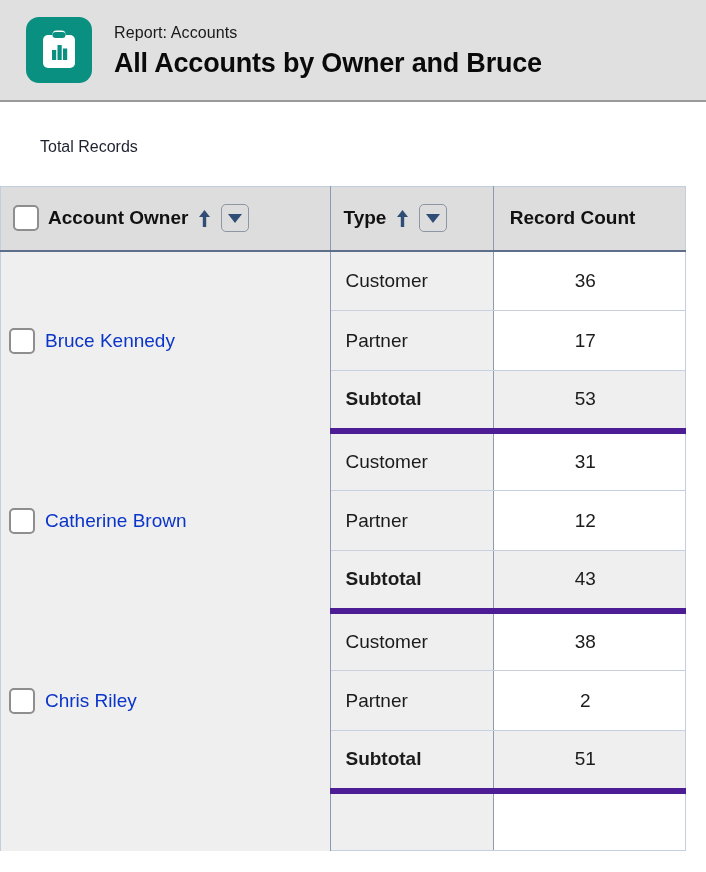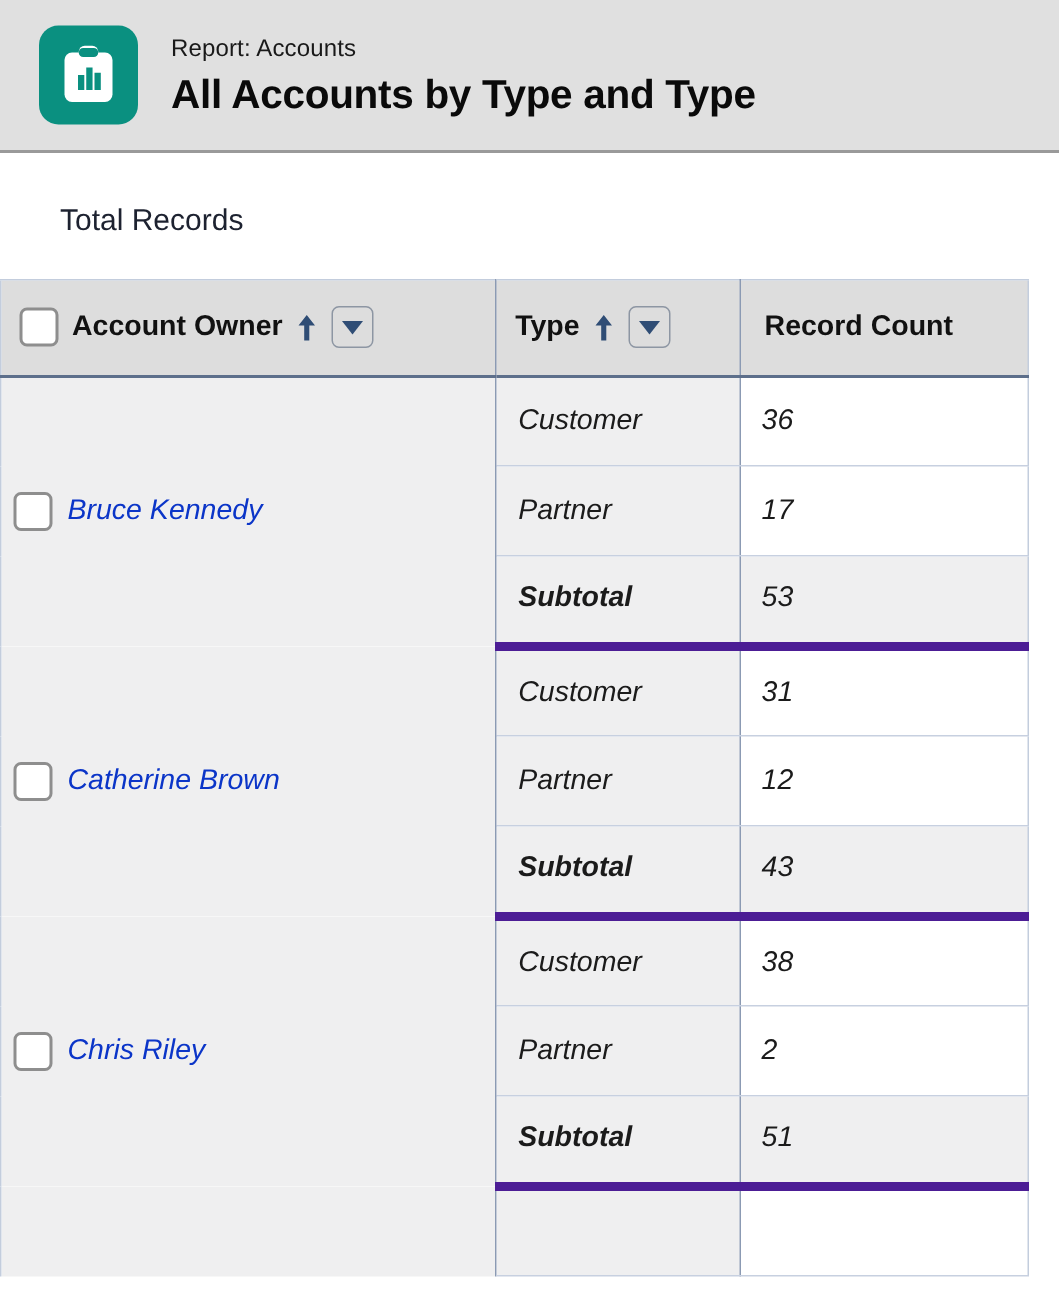--- a/index.html
+++ b/index.html
@@ -56,21 +56,21 @@
     font-weight: 700;
     color: #0a0a0a;
     letter-spacing: -0.2px;
   }
 
   
   .summary {
     padding: 34px 0 0 40px;
   }
   .summary-label {
-    font-size: 20px;
+    font-size: 16px;
     line-height: 22px;
     color: #1d2230;
     font-weight: 400;
   }
   .summary-value {
     margin-top: 14px;
     font-size: 27px;
     line-height: 32px;
     color: #10141f;
     font-weight: 400;
@@ -159,30 +159,29 @@
     padding: 0 14px;
     box-sizing: border-box;
     font-size: 19px;
     vertical-align: middle;
     color: #1b1b1b;
     border-bottom: 1px solid #c7d0e0;
     border-right: 1px solid #8b9ab3;
     background: #efeff0;
     white-space: nowrap;
     overflow: hidden;
-    font-style: italic;
   }
   tbody td.td-owner {
     padding-left: 8px;
     border-bottom: none;
     margin-left: 37px;
   }
   tbody td.td-count {
     background: #ffffff;
-    text-align: left;
+    text-align: center;
     border-right: none;
     padding-right: 22px;
   }
   tbody tr.subtotal td.td-type,
   tbody tr.subtotal td.td-count {
     font-weight: 700;
     background: #efeff0;
   }
   tbody tr.subtotal td.td-count { font-weight: 400; }
   tbody tr.group-end td {
@@ -209,21 +208,21 @@
       <rect x="3" y="5" width="32" height="33" rx="5" fill="#ffffff"></rect>
       <rect x="12.5" y="0.5" width="13" height="9" rx="4" fill="#ffffff"></rect>
       <rect x="12.5" y="2" width="13" height="6" rx="3" fill="#0a9080"></rect>
       <rect x="12" y="20" width="4.2" height="10" fill="#0a9080"></rect>
       <rect x="17.5" y="15" width="4.2" height="15" fill="#0a9080"></rect>
       <rect x="23" y="18.5" width="4.2" height="11.5" fill="#0a9080"></rect>
     </svg>
   </div>
   <div class="header-text">
     <div class="report-eyebrow">Report: Accounts</div>
-    <div class="report-title">All Accounts by Type and Type</div>
+    <div class="report-title">All Accounts by Owner and Bruce</div>
   </div>
 </div>
 
 <div class="summary">
   <div class="summary-label">Total Records</div>
 </div>
 
 <div class="table-wrap">
   <table class="report">
     <colgroup>

